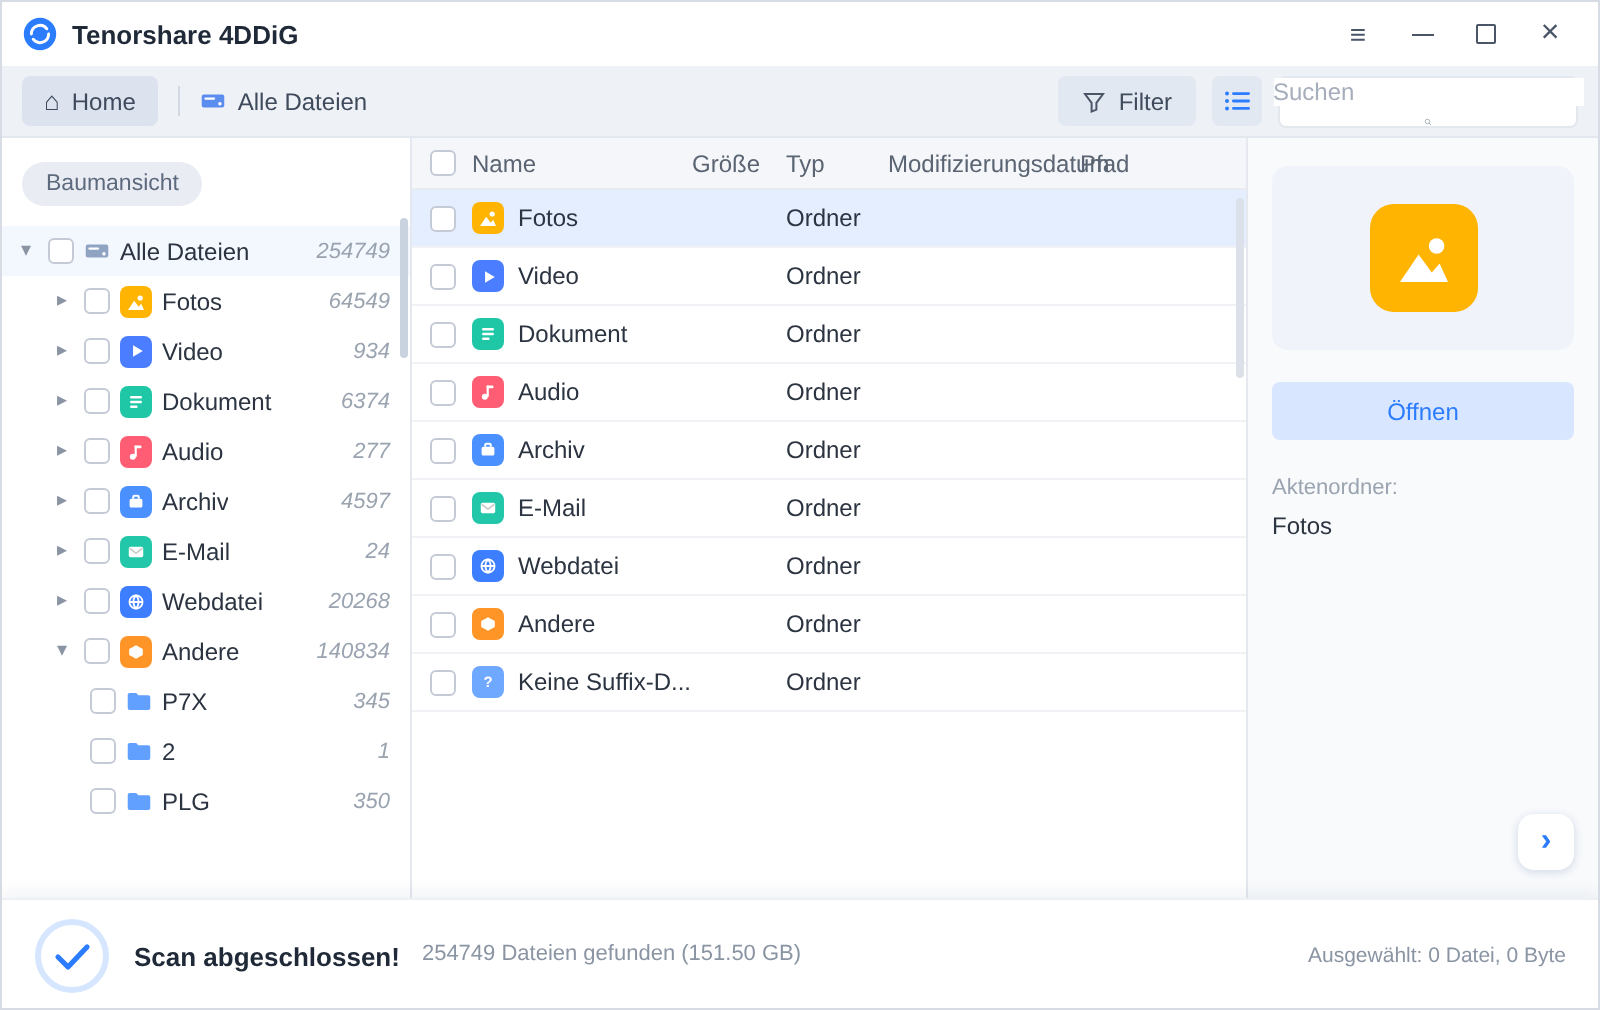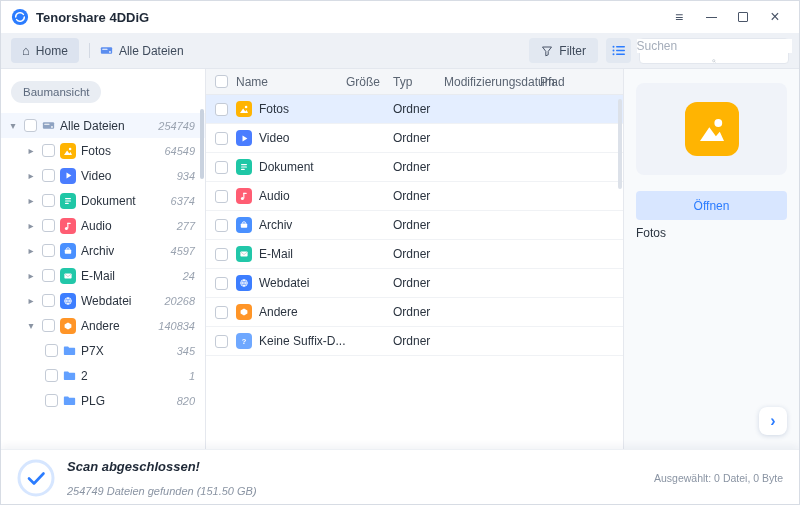--- a/index.html
+++ b/index.html
@@ -58,21 +58,21 @@
   
   .rightpanel { width:176px; background:#F8FAFC; border-left:1px solid #E5E8EE; padding:14px 12px; display:flex; flex-direction:column; position:relative; }
   .preview-card { height:92px; background:#F0F3F9; border-radius:8px; display:flex; align-items:center; justify-content:center; }
   .preview-icon { width:54px; height:54px; border-radius:12px; display:flex; align-items:center; justify-content:center; }
   .open-btn { margin-top:16px; height:29px; background:#D8E6FF; color:var(--brand-blue,#2B7CFF); border:0; border-radius:4px; font-size:12px; font-family:inherit; width:100%; }
   .meta-label { margin-top:18px; font-size:11px; color:#9AA3B0; }
   .meta-value { margin-top:6px; font-size:12px; color:#2B3440; }
   .next-btn { position:absolute; right:12px; bottom:14px; width:28px; height:28px; background:#fff; border-radius:8px; box-shadow:0 1px 5px rgba(30,60,120,.18); color:var(--brand-blue,#2B7CFF); font-size:16px; font-weight:bold; display:flex; align-items:center; justify-content:center; }
   
   .footer { height:57px; background:#fff; border-top:1px solid #EDF0F4; box-shadow:0 -3px 8px rgba(20,40,80,.06); display:flex; align-items:center; padding:0 16px; gap:12px; position:relative; }
-  .footer-texts { display:flex; flex-direction:column; gap:11px;font-style:italic; }
+  .footer-texts { display:flex; flex-direction:row; gap:11px; }
   .footer-title { font-weight:bold; font-size:13px; color:#1F2937; }
   .footer-sub { font-size:11px; color:#8A94A3; }
   .footer-right { margin-left:auto; display:flex; flex-direction:column; align-items:flex-end; gap:4px; }
   .recover-btn { height:26px; padding:0 14px; background:var(--brand-blue,#2B7CFF); color:#fff; border:0; border-radius:4px; font-size:12px; font-family:inherit; }
   .selected-info { font-size:10.5px; color:#8A94A3;margin-left:29px; }
 </style>
 </head>
 <body>
 
 <div class="titlebar">
@@ -274,21 +274,21 @@
         </svg>
       <span class="tree-label">2</span>
       <span class="count">1</span>
     </div>
     <div class="tree-row lvl2">
       <span class="cb"></span>
       <svg width="13" height="11" viewBox="0 0 12 10">
           <path d="M.8 2.2c0-.5.4-.9.9-.9h3l1 1.1h4.6c.5 0 .9.4.9.9v4.9c0 .5-.4.9-.9.9H1.7c-.5 0-.9-.4-.9-.9Z" fill="#62A0FF"></path>
         </svg>
       <span class="tree-label">PLG</span>
-      <span class="count">820</span>
+      <span class="count">350</span>
     </div>
 
     <span class="side-scroll"></span>
   </div>
 
   <div class="main">
     <div class="thead">
       <span class="cb-cell">
           <span class="cb"></span>
         </span>
@@ -475,20 +475,21 @@
   <div class="rightpanel">
     <div class="preview-card">
       <span class="preview-icon" style="background-color: rgb(255, 180, 2);">
         <svg width="30" height="30" viewBox="0 0 10 10">
             <circle cx="7.1" cy="3" r="1.3" fill="#fff"></circle>
             <path d="M1 9L4.1 4.4 6.3 7.4 7.6 5.9 9 9Z" fill="#fff"></path>
           </svg>
       </span>
     </div>
     <button class="open-btn">Öffnen</button>
+    <div class="meta-label">Aktenordner:</div>
     <div class="meta-value">Fotos</div>
     <span class="next-btn">›</span>
   </div>
 </div>
 
 <div class="footer">
   <svg width="38" height="38" viewBox="0 0 38 38">
     <circle cx="19" cy="19" r="17" fill="#fff" stroke="#D6E6FF" stroke-width="3"></circle>
     <path d="M12 19.5 17 24.5 26.5 14.5" fill="none" stroke="#2B7CFF" stroke-width="2.6" stroke-linecap="round" stroke-linejoin="round"></path>
   </svg>

